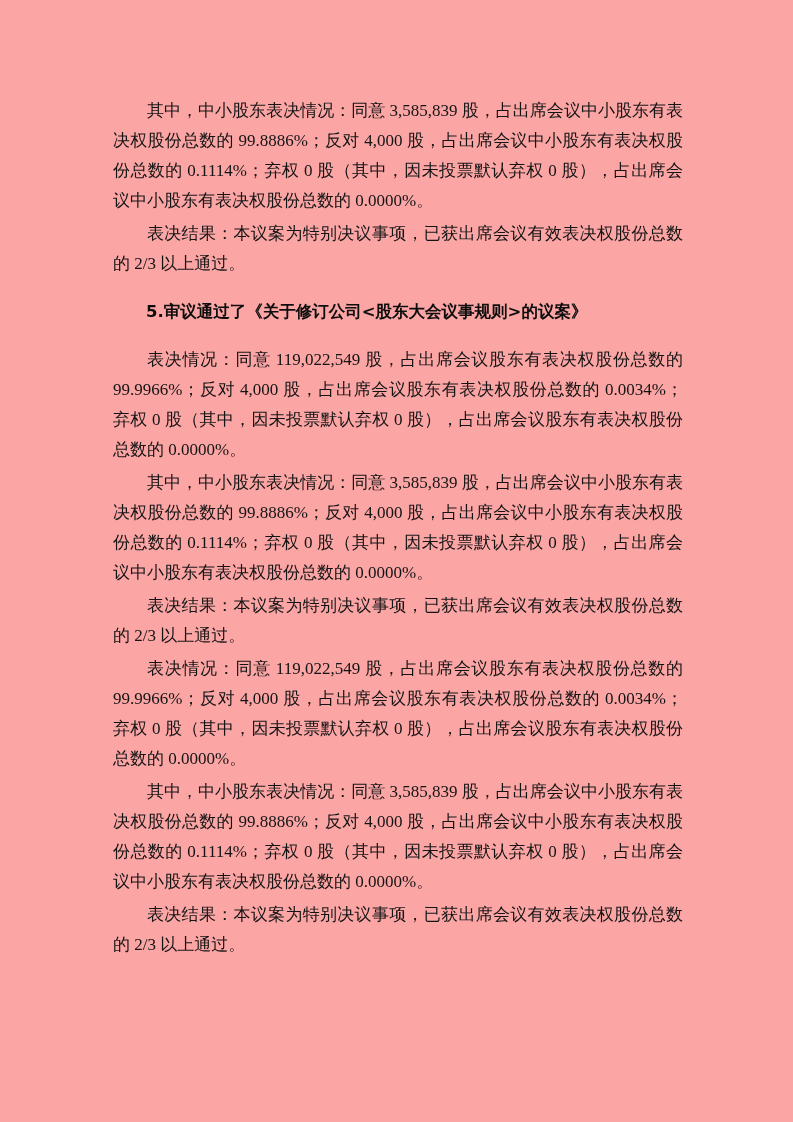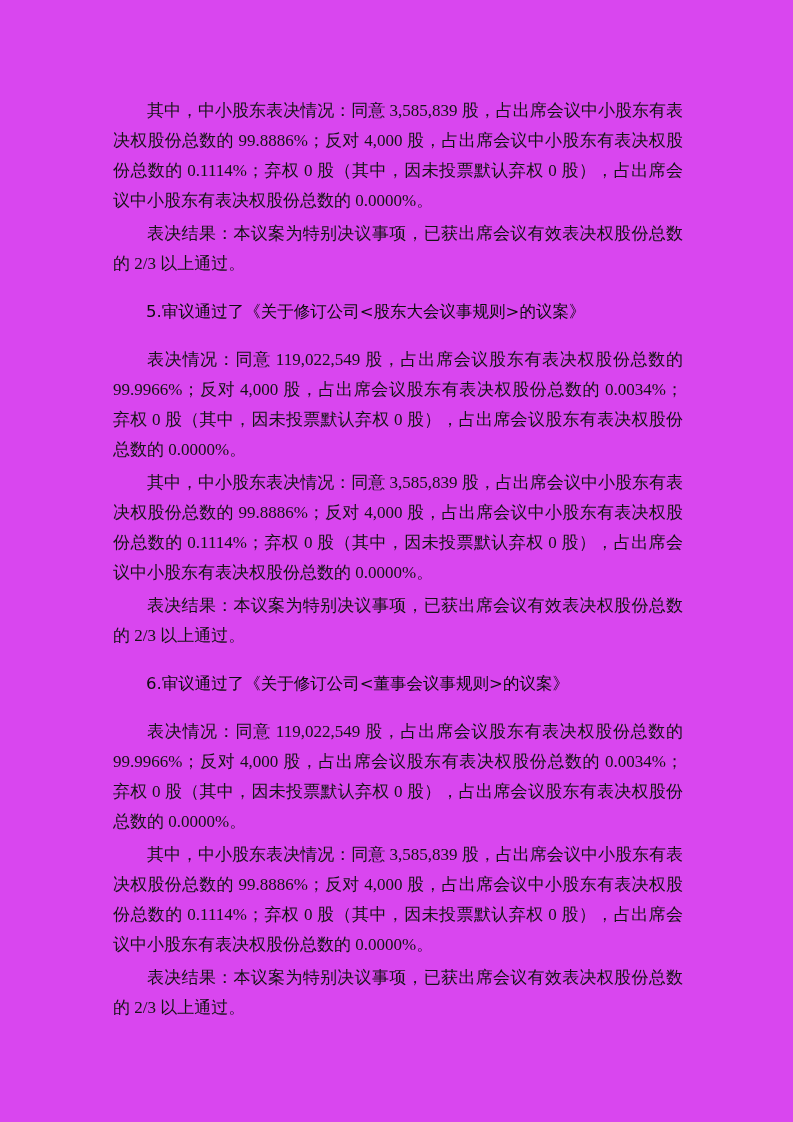--- a/index.html
+++ b/index.html
@@ -4,21 +4,21 @@
 <style>
   html, body {
     margin: 0;
     padding: 0;
     background: #ffffff;
   }
   .page {
     position: relative;
     width: 793px;
     height: 1122px;
-    background: #d946ef;
+    background: #fca5a5;
     overflow: hidden;
   }
   .content {
     position: absolute;
     left: 113px;
     top: 96px;
     width: 570px;
     color: #141414;
     font-family: "Liberation Serif", "DejaVu Serif", serif;
     font-size: 17px;
@@ -28,35 +28,34 @@
   .content > :first-child { margin-top: 0; }
   .paragraph {
     margin: 3px 0;
     text-indent: 2em;
   }
   .heading {
     margin: 18px 0;
     text-indent: 2em;
     font-family: "DejaVu Sans", "Liberation Sans", sans-serif;
     font-size: 16.5px;
-    font-weight: 400;
+    font-weight: 700;
     color: #0d0d0d;
     text-align: left;
   }
   .heading:last-child { margin-top: 14px; }
 </style>
 </head>
 <body>
 
 <div class="page">
   <div class="content">
       <p class="paragraph">其中，中小股东表决情况：同意 3,585,839 股，占出席会议中小股东有表决权股份总数的 99.8886%；反对 4,000 股，占出席会议中小股东有表决权股份总数的 0.1114%；弃权 0 股（其中，因未投票默认弃权 0 股），占出席会议中小股东有表决权股份总数的 0.0000%。</p>
       <p class="paragraph">表决结果：本议案为特别决议事项，已获出席会议有效表决权股份总数的 2/3 以上通过。</p>
       <h3 class="heading">5.审议通过了《关于修订公司&lt;股东大会议事规则&gt;的议案》</h3>
       <p class="paragraph">表决情况：同意 119,022,549 股，占出席会议股东有表决权股份总数的 99.9966%；反对 4,000 股，占出席会议股东有表决权股份总数的 0.0034%；弃权 0 股（其中，因未投票默认弃权 0 股），占出席会议股东有表决权股份总数的 0.0000%。</p>
       <p class="paragraph">其中，中小股东表决情况：同意 3,585,839 股，占出席会议中小股东有表决权股份总数的 99.8886%；反对 4,000 股，占出席会议中小股东有表决权股份总数的 0.1114%；弃权 0 股（其中，因未投票默认弃权 0 股），占出席会议中小股东有表决权股份总数的 0.0000%。</p>
       <p class="paragraph">表决结果：本议案为特别决议事项，已获出席会议有效表决权股份总数的 2/3 以上通过。</p>
-      <h3 class="heading">6.审议通过了《关于修订公司&lt;董事会议事规则&gt;的议案》</h3>
       <p class="paragraph">表决情况：同意 119,022,549 股，占出席会议股东有表决权股份总数的 99.9966%；反对 4,000 股，占出席会议股东有表决权股份总数的 0.0034%；弃权 0 股（其中，因未投票默认弃权 0 股），占出席会议股东有表决权股份总数的 0.0000%。</p>
       <p class="paragraph">其中，中小股东表决情况：同意 3,585,839 股，占出席会议中小股东有表决权股份总数的 99.8886%；反对 4,000 股，占出席会议中小股东有表决权股份总数的 0.1114%；弃权 0 股（其中，因未投票默认弃权 0 股），占出席会议中小股东有表决权股份总数的 0.0000%。</p>
       <p class="paragraph">表决结果：本议案为特别决议事项，已获出席会议有效表决权股份总数的 2/3 以上通过。</p>
     </div>
 </div>
 
 </body></html>

